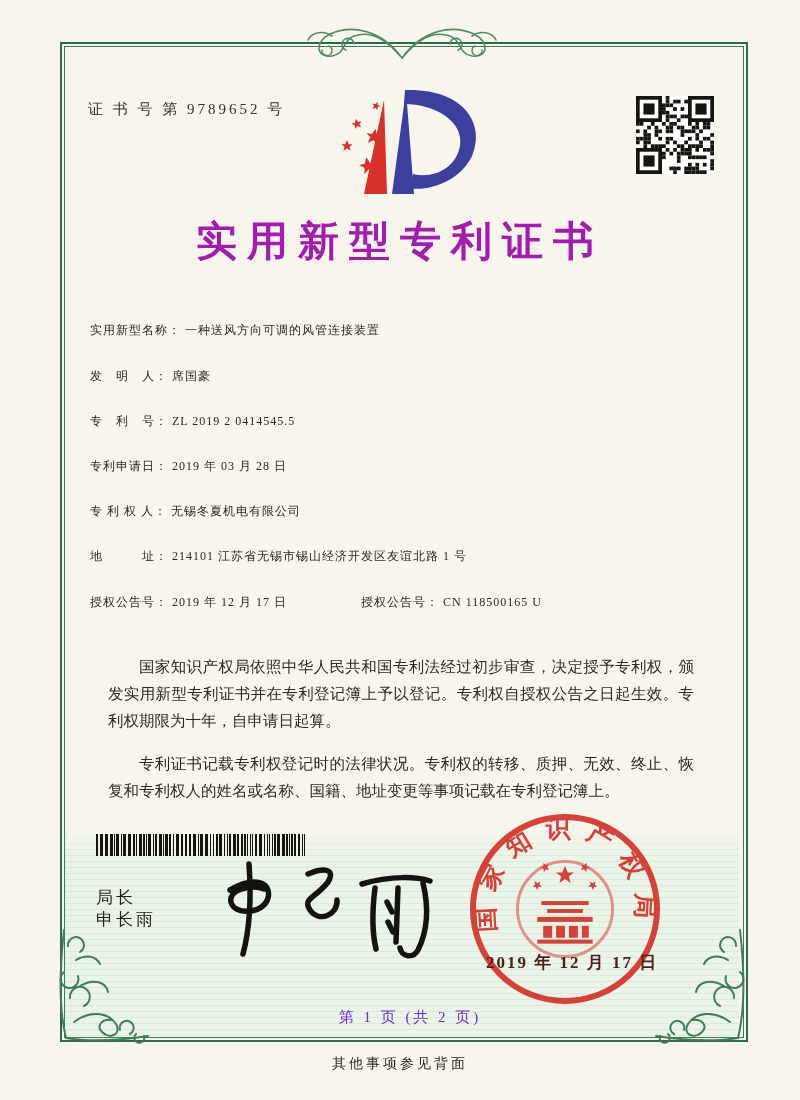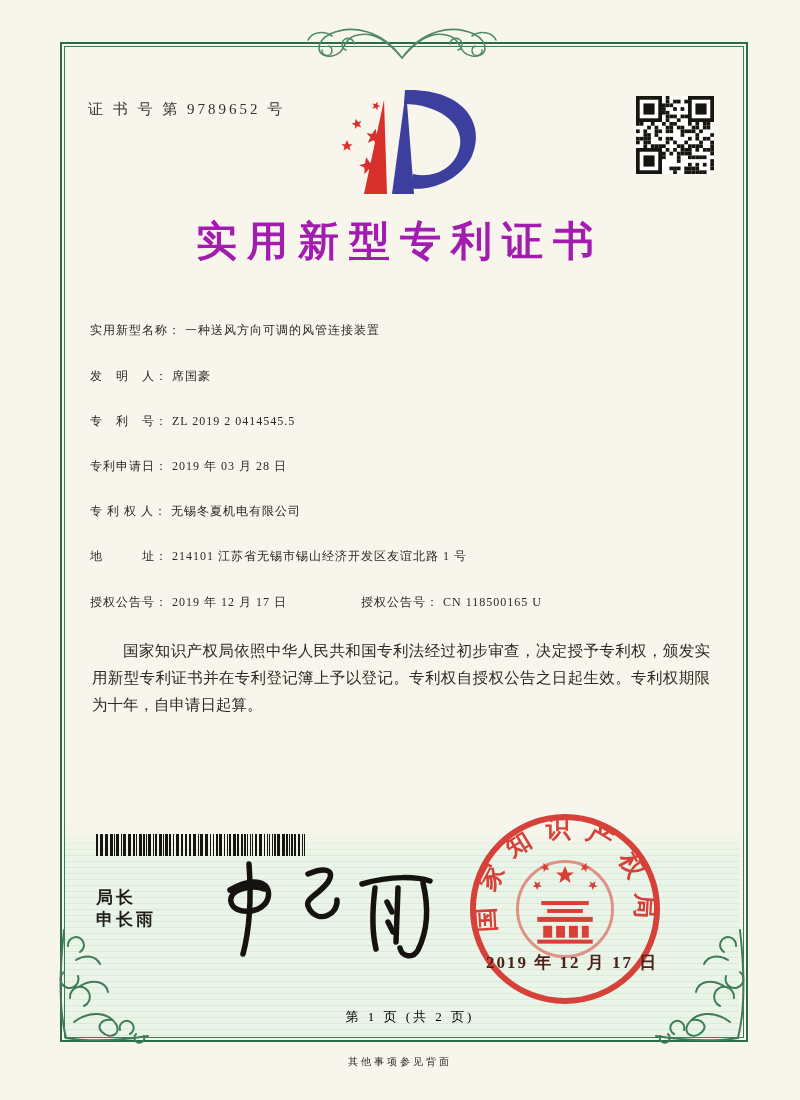--- a/index.html
+++ b/index.html
@@ -33,34 +33,34 @@
   }
   
   .row{left:90px;width:646px;font-size:12px;letter-spacing:1px;white-space:nowrap;}
   .row .lbl{margin-right:4px;}
   .grant-no{margin-left:74px;}
   
   .body-text{
     left:92px;top:638px;width:618px;
     font-size:15.5px;line-height:1.74;text-align:justify;color:#2e2a23;
   }
-  .body-text p{margin:0;text-indent:2em;}
+  .body-text p{margin:16px;text-indent:2em;}
   
   .barcode{left:96px;top:834px;}
-  .signer{font-family:"Liberation Sans","DejaVu Sans",sans-serif;font-weight:bold;
+  .signer{font-family:"Liberation Sans","DejaVu Sans",sans-serif;font-weight:normal;
           font-size:17px;letter-spacing:3px;color:#201e1b;}
   .signer-title{left:96px;top:886px;}
   .signer-name{left:96px;top:908px;}
   .signature{left:212px;top:852px;}
   .seal{left:466px;top:810px;opacity:.93;}
   .seal-date{left:486px;top:951px;font-size:17px;font-weight:bold;
              letter-spacing:2px;color:#4a221b;white-space:nowrap;}
-  .page-no{left:0;right:0;top:1008px;text-align:center;font-size:13px;
-           letter-spacing:3px;color:#000000;margin-left:20px;}
-  .back-note{left:0;right:0;top:1055px;text-align:center;font-size:10px;
+  .page-no{left:0;right:0;top:1008px;text-align:center;font-size:15px;
+           letter-spacing:3px;color:#6d28d9;margin-left:20px;}
+  .back-note{left:0;right:0;top:1055px;text-align:center;font-size:14px;
              letter-spacing:3px;color:#2d2a25;}
   .ornament{color:#4e8a63;}
 </style>
 </head>
 <body>
 
 <div class="abs frame-outer">
   <div class="frame-inner"></div>
 </div>
 
@@ -276,20 +276,21 @@
 </div>
 <div class="abs row" style="top:548px">
   <span class="lbl">地　　　址：</span><span class="val">214101 江苏省无锡市锡山经济开发区友谊北路 1 号</span>
 </div>
 <div class="abs row" style="top:594px">
   <span class="lbl">授权公告号：</span><span class="val">2019 年 12 月 17 日</span><span class="lbl grant-no">授权公告号：</span><span class="val">CN 118500165 U</span>
 </div>
 
 <div class="abs body-text">
   <p>国家知识产权局依照中华人民共和国专利法经过初步审查，决定授予专利权，颁发实用新型专利证书并在专利登记簿上予以登记。专利权自授权公告之日起生效。专利权期限为十年，自申请日起算。</p>
+  <p>专利证书记载专利权登记时的法律状况。专利权的转移、质押、无效、终止、恢复和专利权人的姓名或名称、国籍、地址变更等事项记载在专利登记簿上。</p>
 </div>
 
 <svg class="abs barcode" id="barcode" width="214" height="22">
     <rect x="0" y="0" width="2" height="22" fill="#16150f"></rect>
     <rect x="4" y="0" width="3" height="22" fill="#16150f"></rect>
     <rect x="9" y="0" width="3" height="22" fill="#16150f"></rect>
     <rect x="14" y="0" width="3" height="22" fill="#16150f"></rect>
     <rect x="18" y="0" width="1" height="22" fill="#16150f"></rect>
     <rect x="20" y="0" width="3" height="22" fill="#16150f"></rect>
     <rect x="25" y="0" width="1" height="22" fill="#16150f"></rect>

